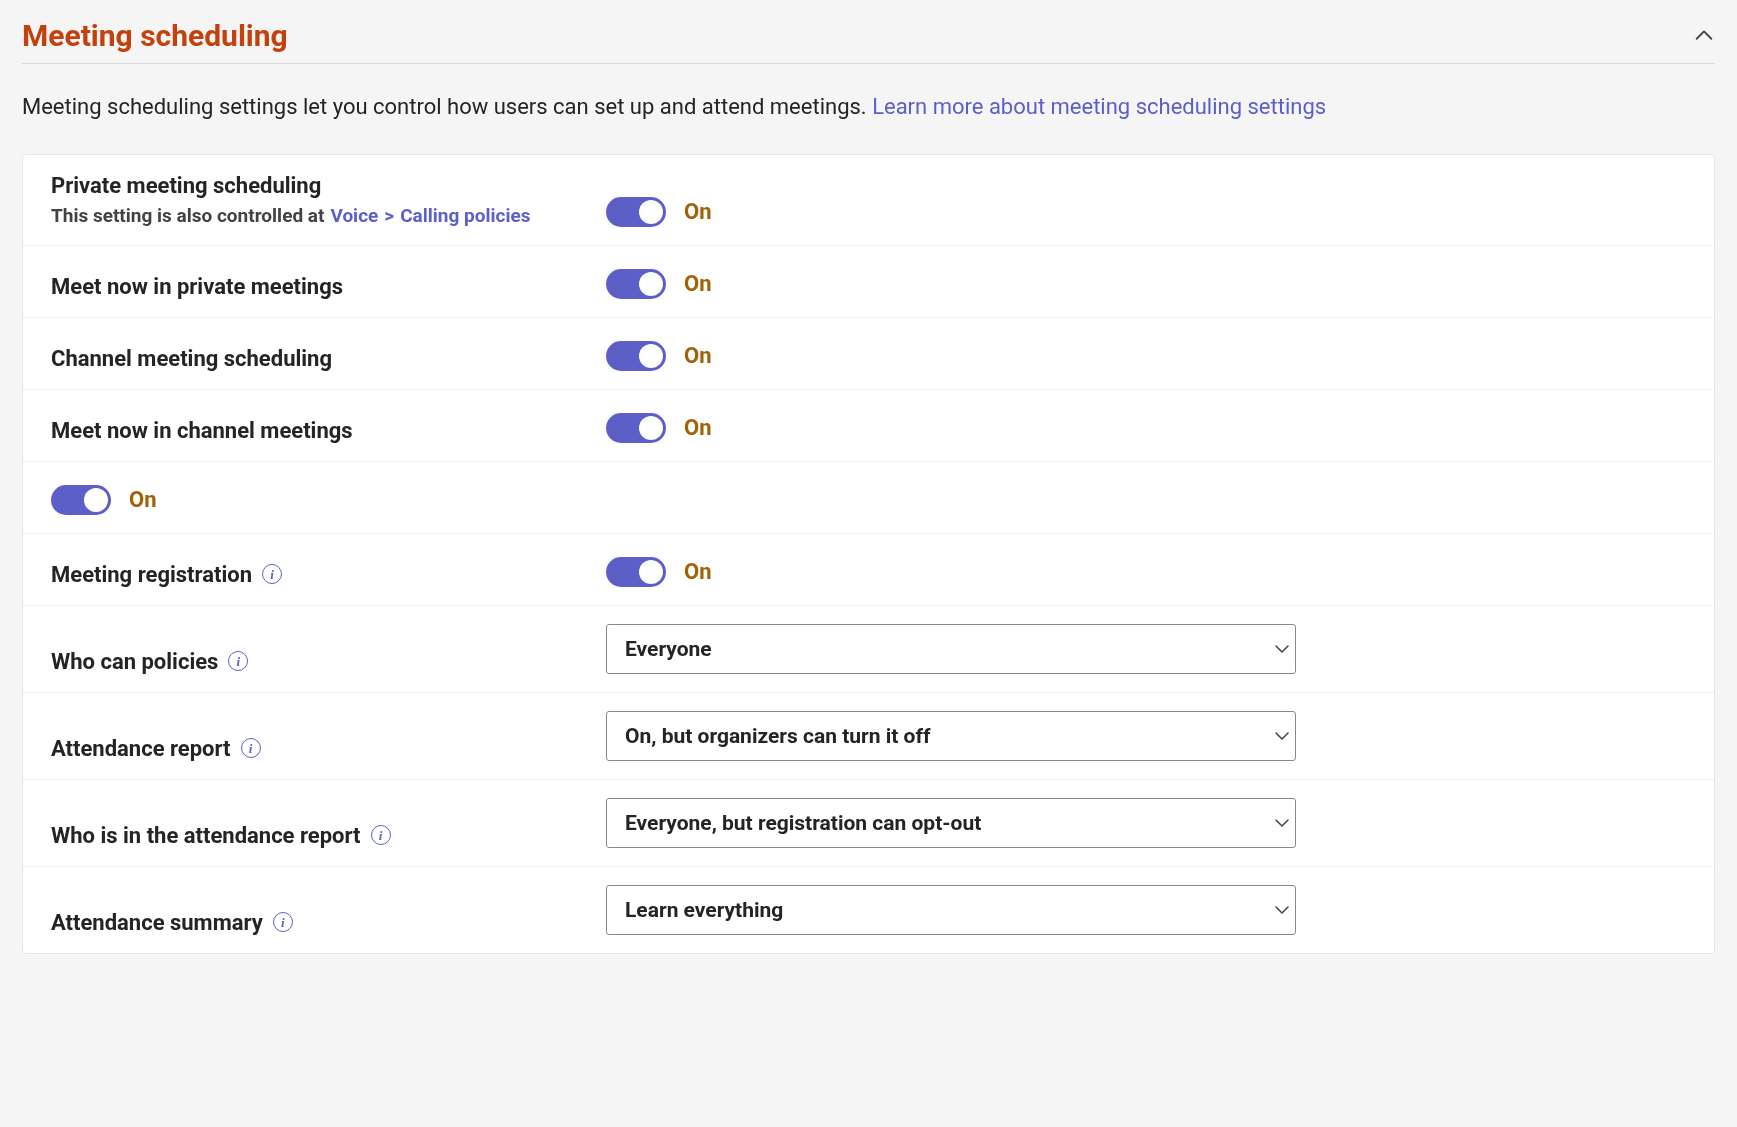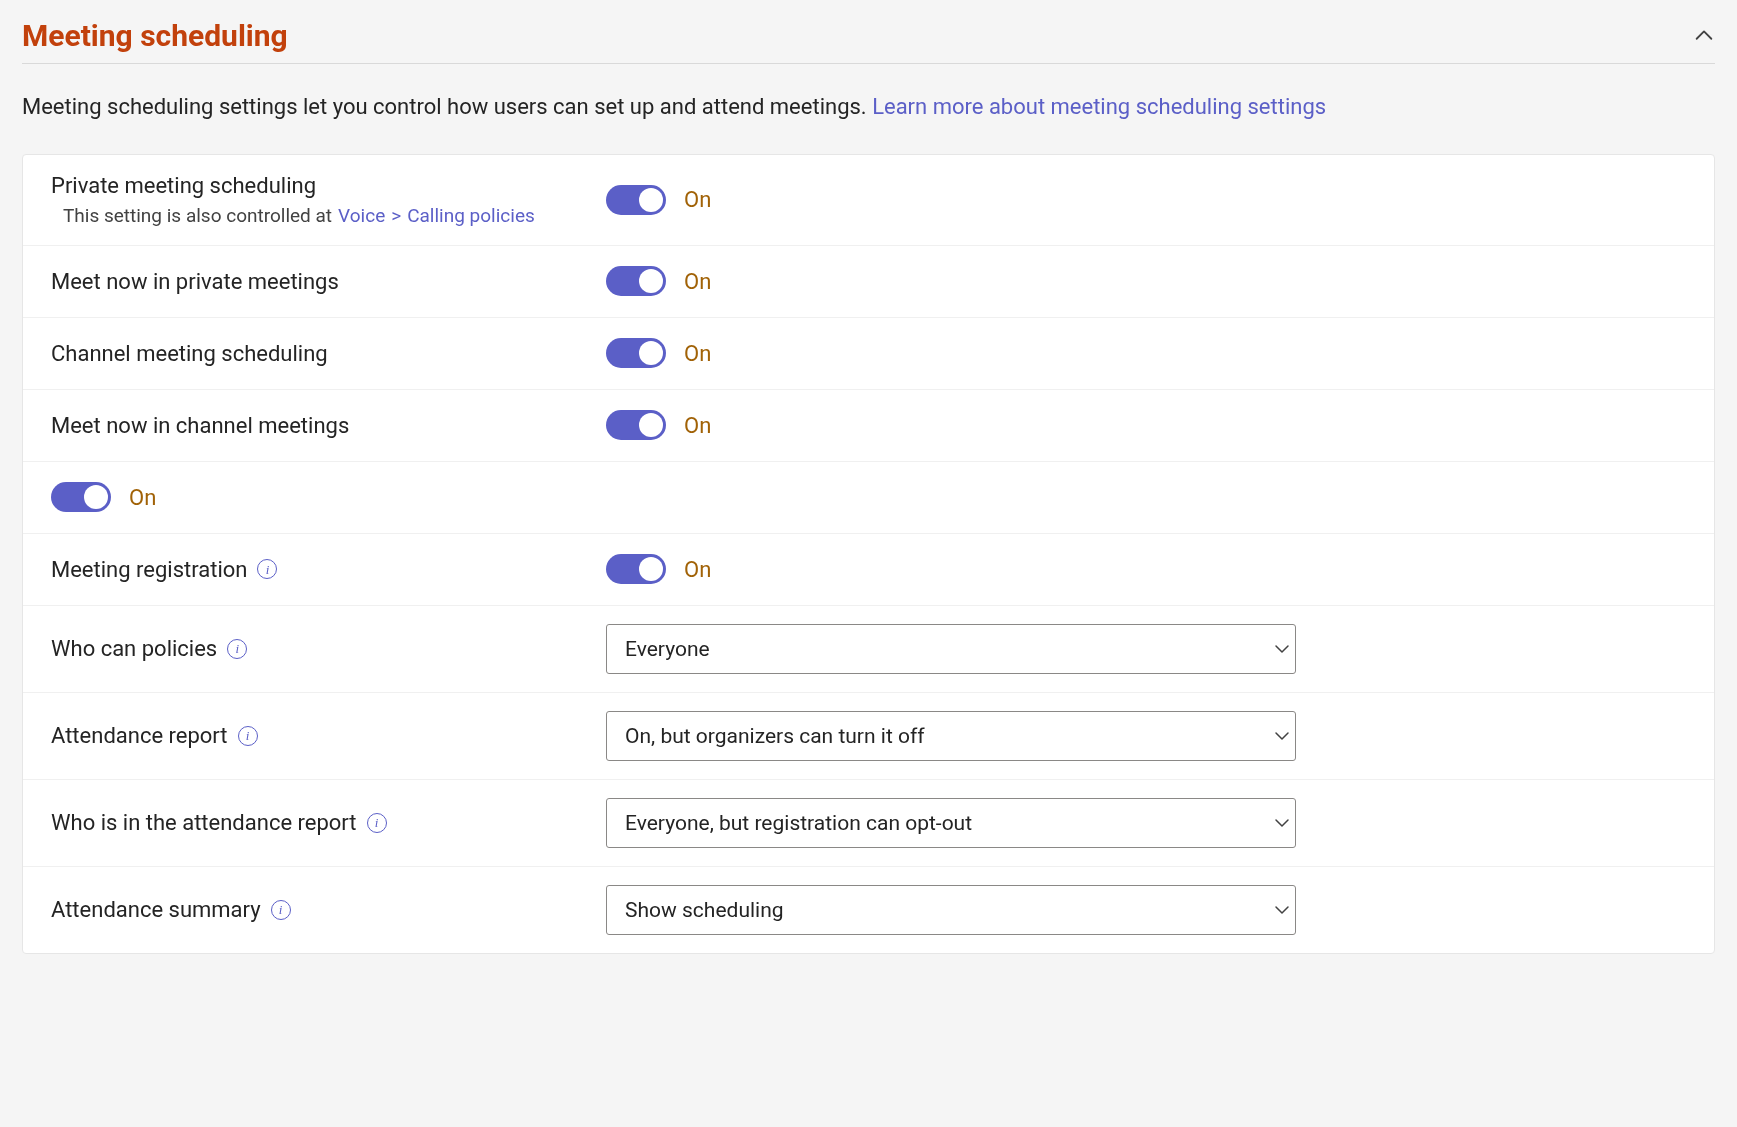--- a/index.html
+++ b/index.html
@@ -45,24 +45,25 @@
     text-decoration: none;
     cursor: pointer;
   }
   .card {
     background: #ffffff;
     border: 1px solid #e6e6e6;
     border-radius: 4px;
   }
   .row {
     display: flex;
-    align-items: center;
+    align-items: flex-end;
     padding: 18px 28px;
     border-bottom: 1px solid #f0f0f0;
     min-height: 72px;
+    font-weight: bold;
   }
   .row:last-child { border-bottom:none; }
   .row-label-area {
     width: 555px;
     flex: 0 0 555px;
     padding-right: 24px;
   }
   .row-label {
     font-size: 22px;
     color: #242424;
@@ -71,21 +72,20 @@
     gap: 10px;
   }
   .row-sublabel {
     margin-top: 6px;
     font-size: 19px;
     color: #424242;
     display: flex;
     flex-wrap: wrap;
     gap: 6px;
     align-items: center;
-    margin-left: 12px;
   }
   .row-sublabel .crumb-sep { color: #5b5fc7; }
   .info-icon {
     display: inline-flex;
     align-items: center;
     justify-content: center;
     width: 20px;
     height: 20px;
     border: 1.5px solid #5b5fc7;
     color: #5b5fc7;
@@ -306,21 +306,21 @@
 
     <div class="row">
       <div class="row-label-area">
         <div class="row-label">
           <span>Attendance summary</span>
           <span class="info-icon">i</span>
         </div>
       </div>
       <div class="row-control">
         <div class="select">
-          <span>Show scheduling</span>
+          <span>Learn everything</span>
           <span class="chev">
               <svg viewBox="0 0 24 24" fill="none" stroke="#424242" stroke-width="2" stroke-linecap="round" stroke-linejoin="round">
                 <polyline points="4 8 12 16 20 8"></polyline>
               </svg>
             </span>
         </div>
       </div>
     </div>
 
   </div>

